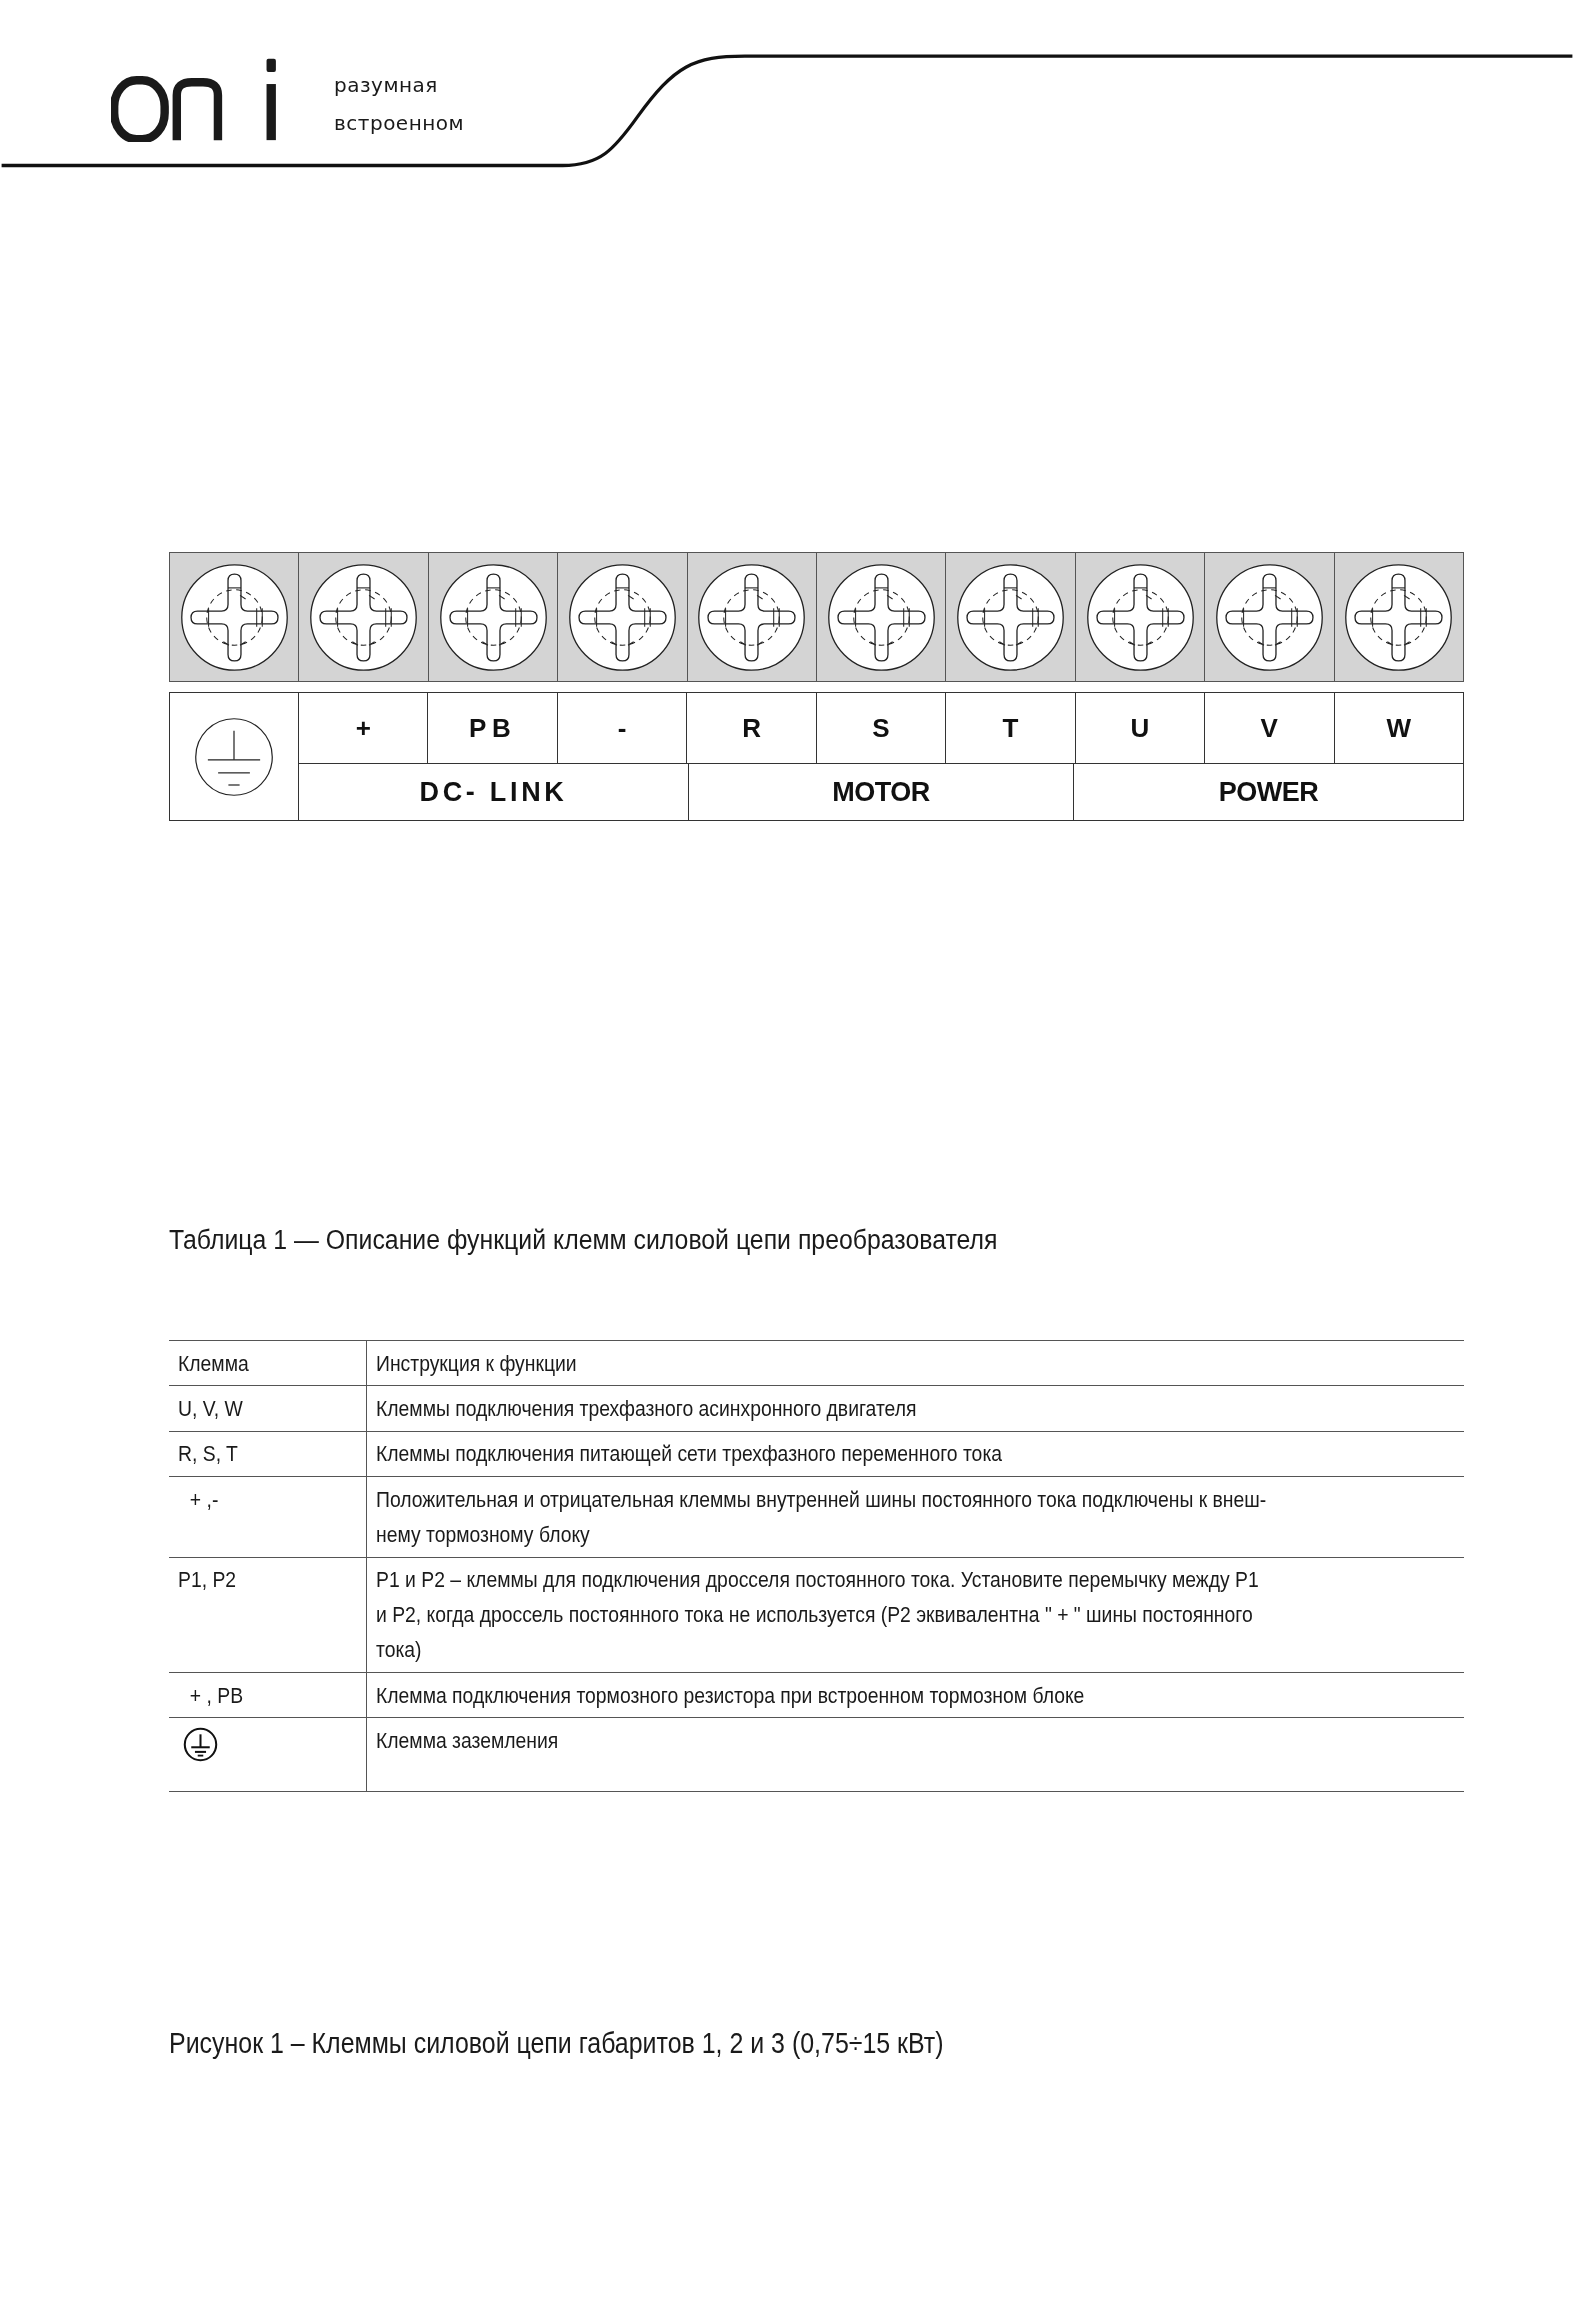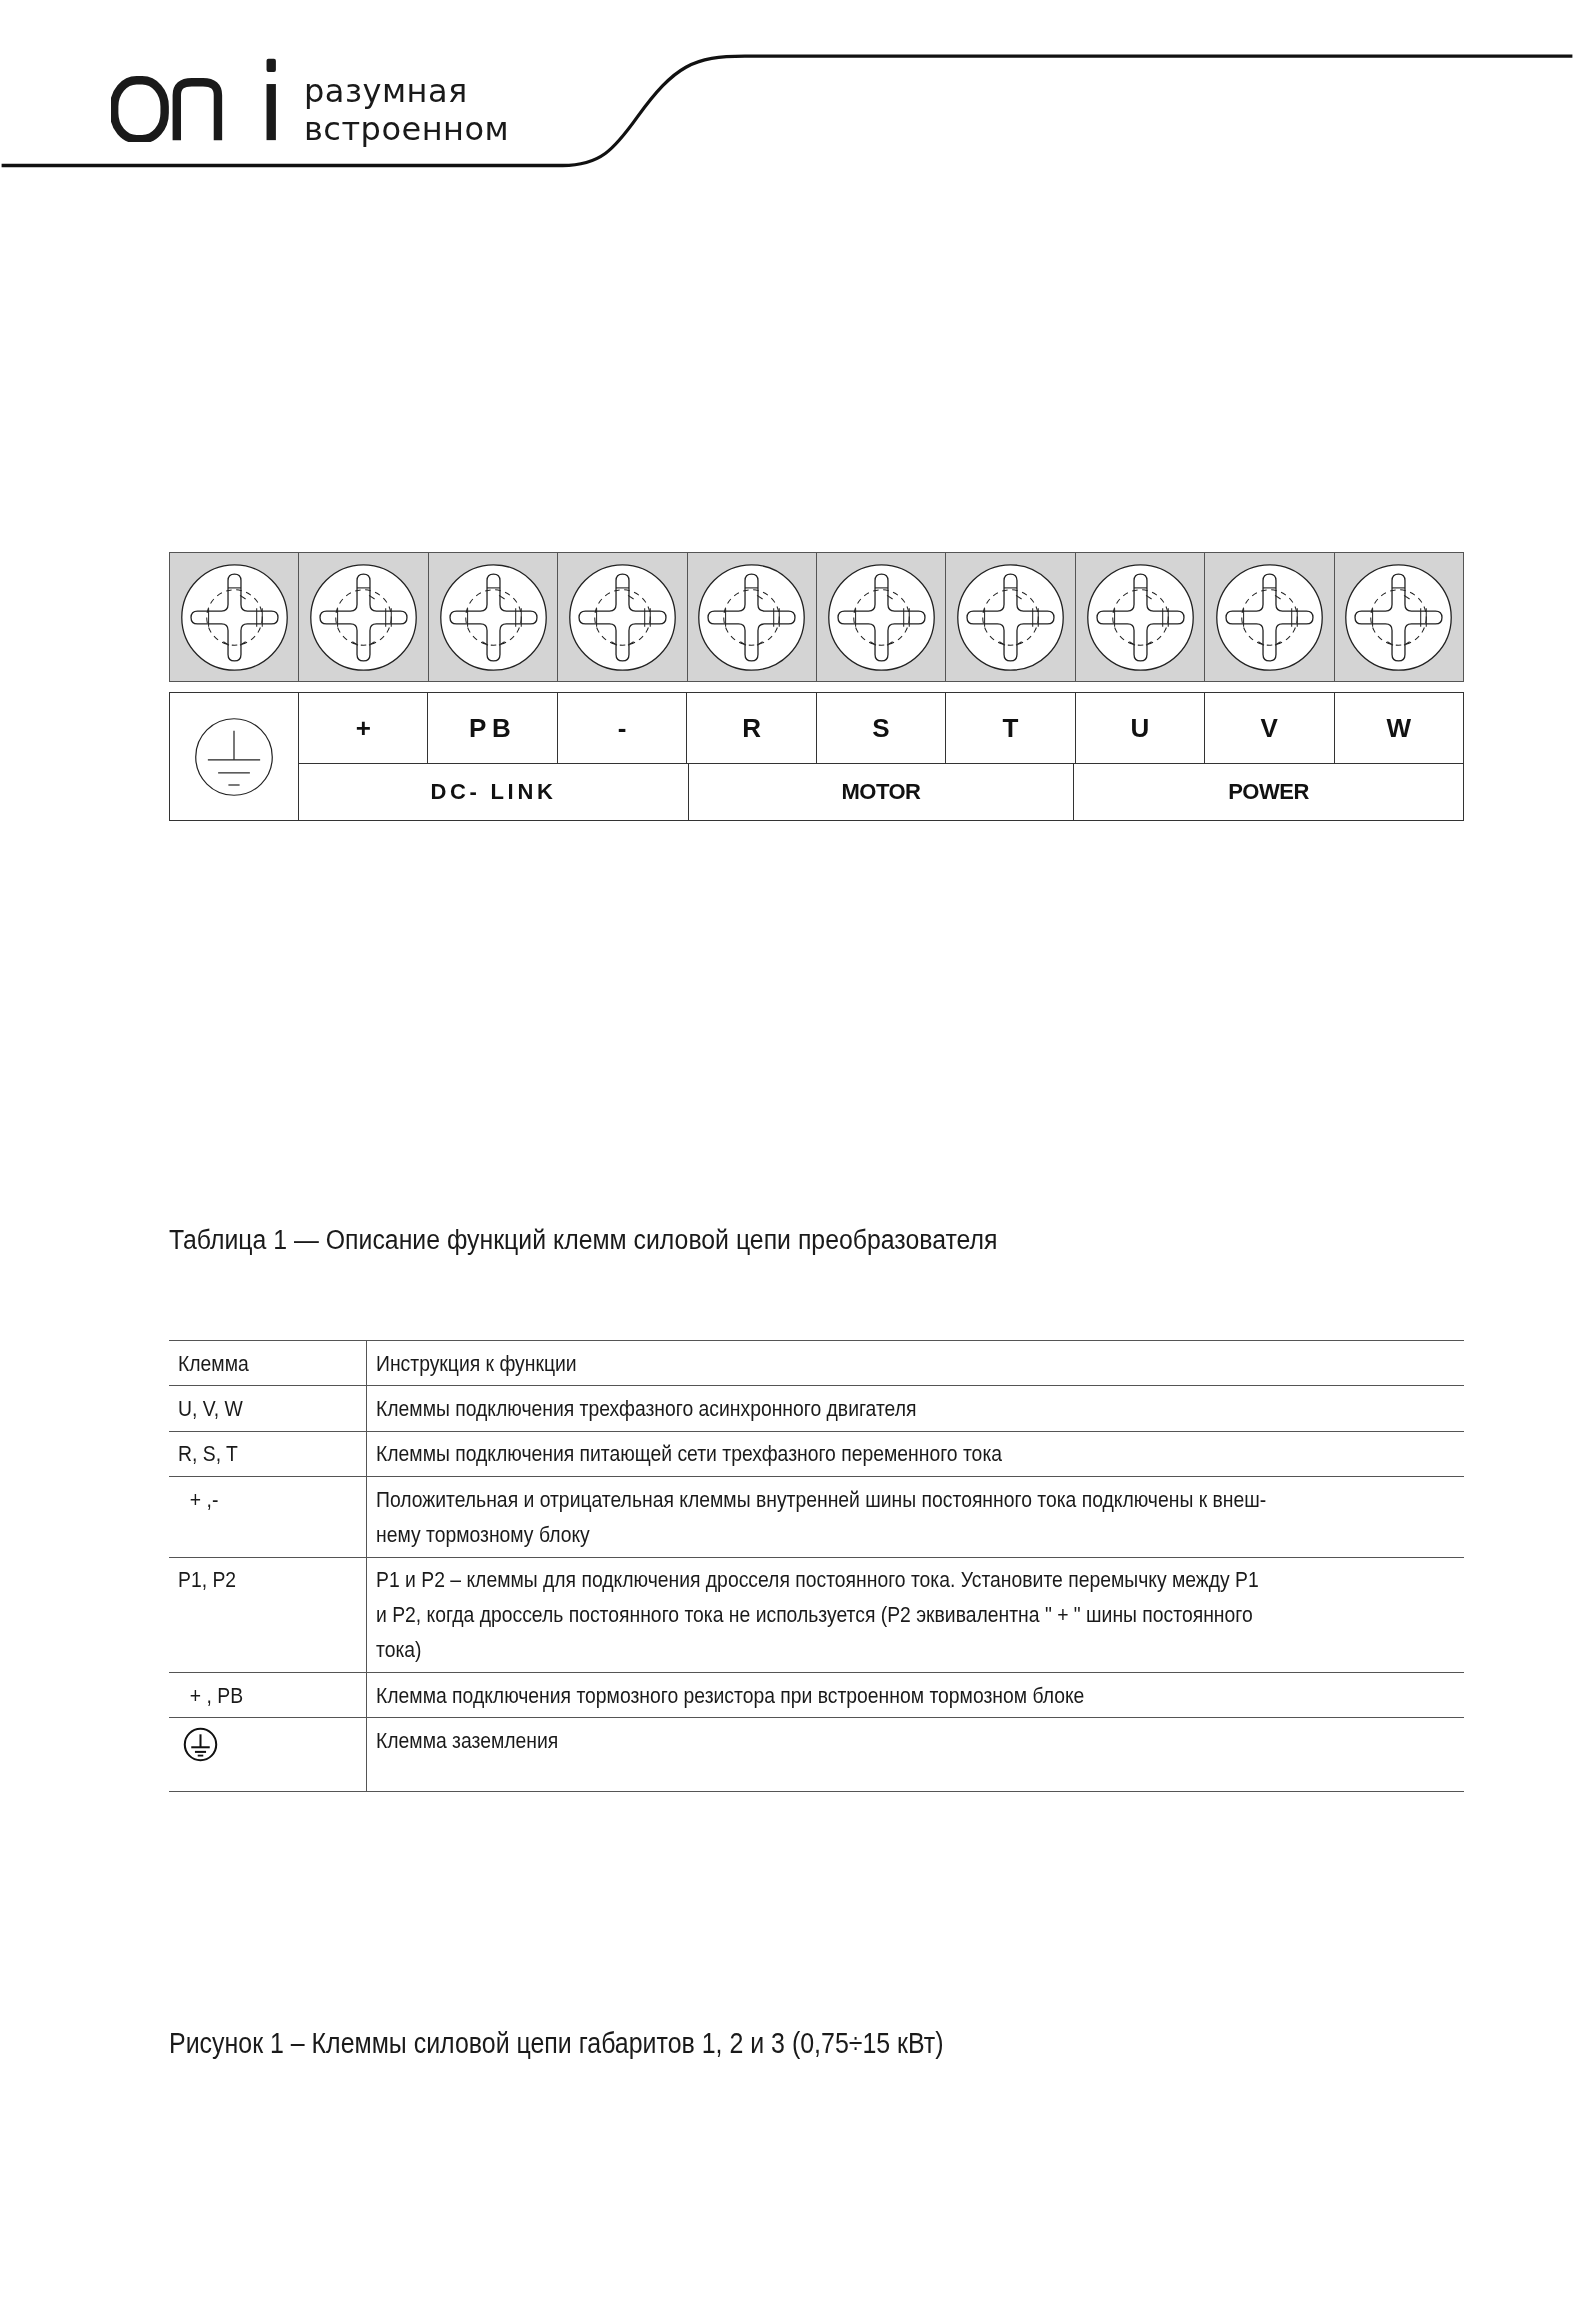--- a/index.html
+++ b/index.html
@@ -2,42 +2,42 @@
 <html style="font-size:15px"><head>
 <meta charset="utf-8">
 <style>
   html, body { margin: 0; padding: 0; background: #ffffff; }
   body { width: 1574px; height: 2319px; position: relative; overflow: hidden;
          font-family: "Liberation Sans", "DejaVu Sans", sans-serif; color: #1a1a1a; }
 
   
   #header-curve { position: absolute; left: 0; top: 0; }
   .logo-mark { position: absolute; left: 111px; top: 56px; width: 169px; height: 86px; }
-  .logo-text { position: absolute; left: 304px; font-family: "DejaVu Sans", sans-serif;
-               font-size: 32px; letter-spacing: 0.5px; color: #1a1a1a; line-height: 1; font-weight: normal; }
+  .logo-text { position: absolute; left: 334px; font-family: "DejaVu Sans", sans-serif;
+               font-size: 20px; letter-spacing: 0.5px; color: #1a1a1a; line-height: 1; font-weight: normal; }
   .logo-line1 { top: 75px; }
   .logo-line2 { top: 113px; }
 
   
   .screw-row { position: absolute; left: 169px; top: 552px; width: 1295px; height: 130px;
                display: flex; border: 1.9px solid #555; box-sizing: border-box; background: #d4d4d4; }
   .screw-cell { flex: 1; border-right: 1.4px solid #555; display: flex; align-items: center; justify-content: center; }
   .screw-cell:last-child { border-right: none; }
 
   .label-table { position: absolute; left: 169px; top: 692px; width: 1295px; height: 129px;
                  border: 1.4px solid #333; box-sizing: border-box; display: flex; }
   .ground-cell { width: 129px; border-right: 1.4px solid #333; display: flex; align-items: center; justify-content: center; box-sizing: border-box; }
   .label-right { flex: 1; display: flex; flex-direction: column; }
   .label-top { height: 70px; display: flex; border-bottom: 1.4px solid #333; }
   .term-cell { flex: 1; border-right: 1.4px solid #333; display: flex; align-items: center; justify-content: center;
                font-family: "Liberation Sans Narrow", "Liberation Sans", sans-serif; font-size: 26px; font-weight: bold; color: #111; }
   .term-cell:last-child { border-right: none; }
   .label-bottom { flex: 1; display: flex; }
   .group-cell { display: flex; align-items: center; justify-content: center; border-right: 1.4px solid #333;
-                font-size: 22px; font-weight: bold; color: #111; letter-spacing: -0.5px; }
+                font-size: 27px; font-weight: bold; color: #111; letter-spacing: -0.5px; }
   .group-cell:last-child { border-right: none; }
   .g-dclink { width: 389px; letter-spacing: 3.7px; }
   .g-power { width: 389px; }
   .g-motor { flex: 1; }
 
   
   .table-title { position: absolute; left: 169px; top: 1225px; font-size: 27px; color: #1a1a1a;
                  transform: scaleX(0.92); transform-origin: left top; white-space: nowrap; }
   .func-table { position: absolute; left: 169px; top: 1292px; width: 1295px; border-collapse: collapse;
                 font-size: 22.5px; color: #1a1a1a; margin-top: 48px; }

